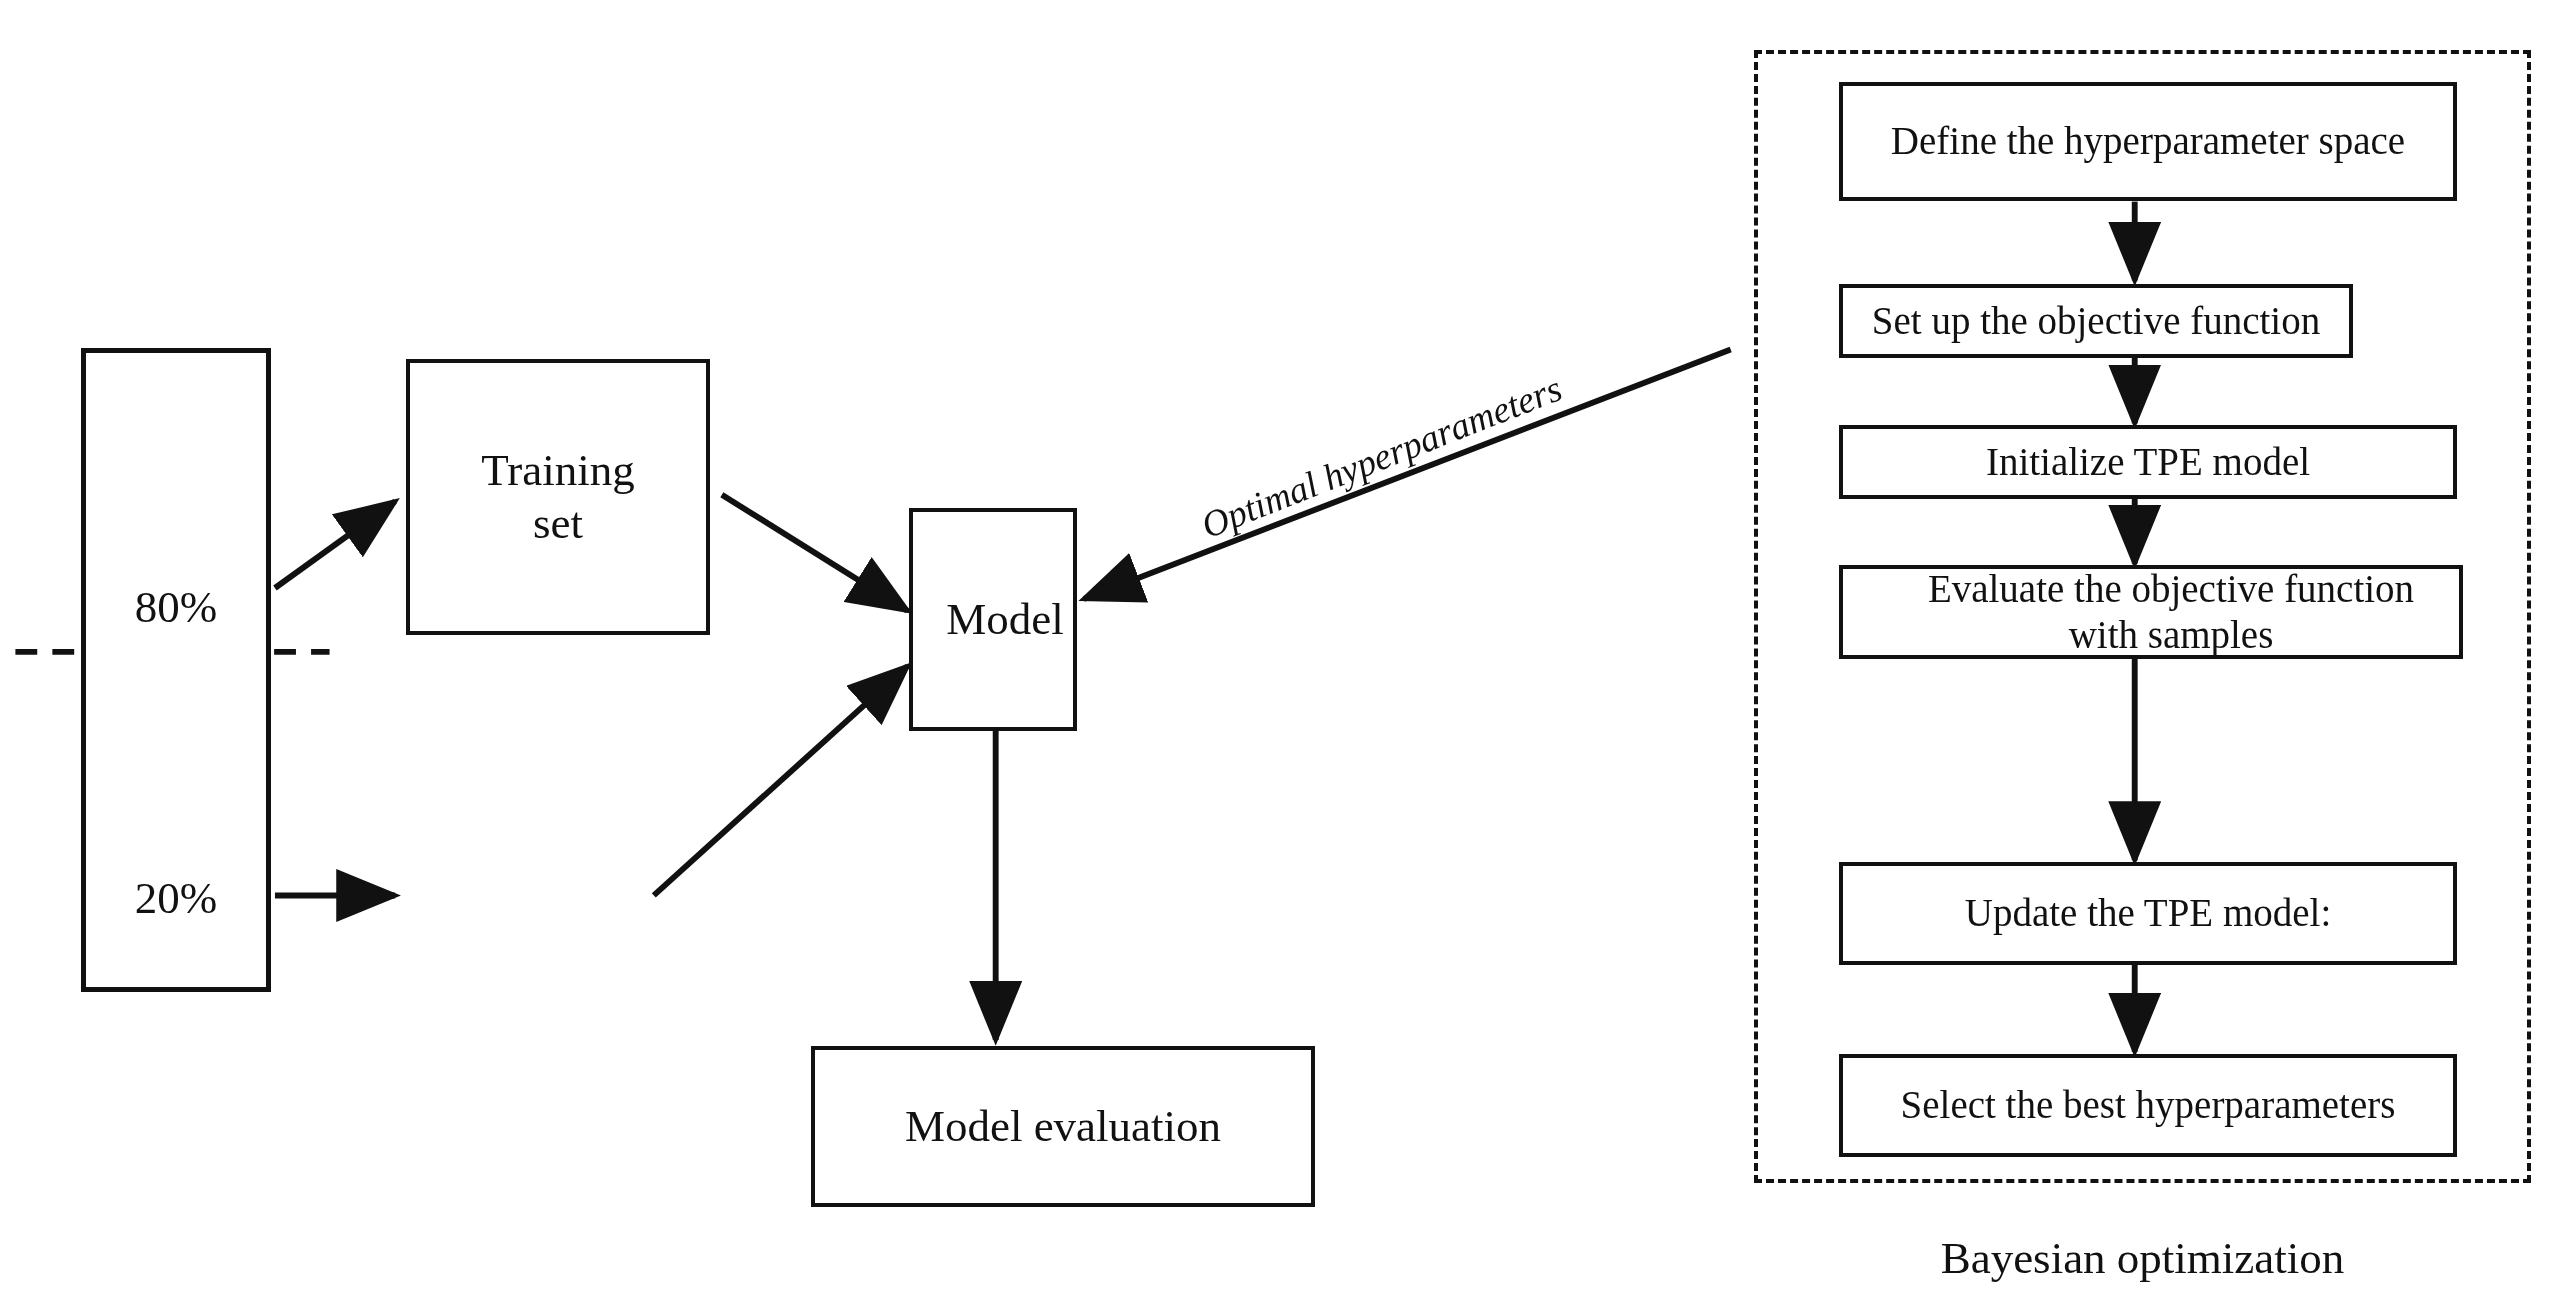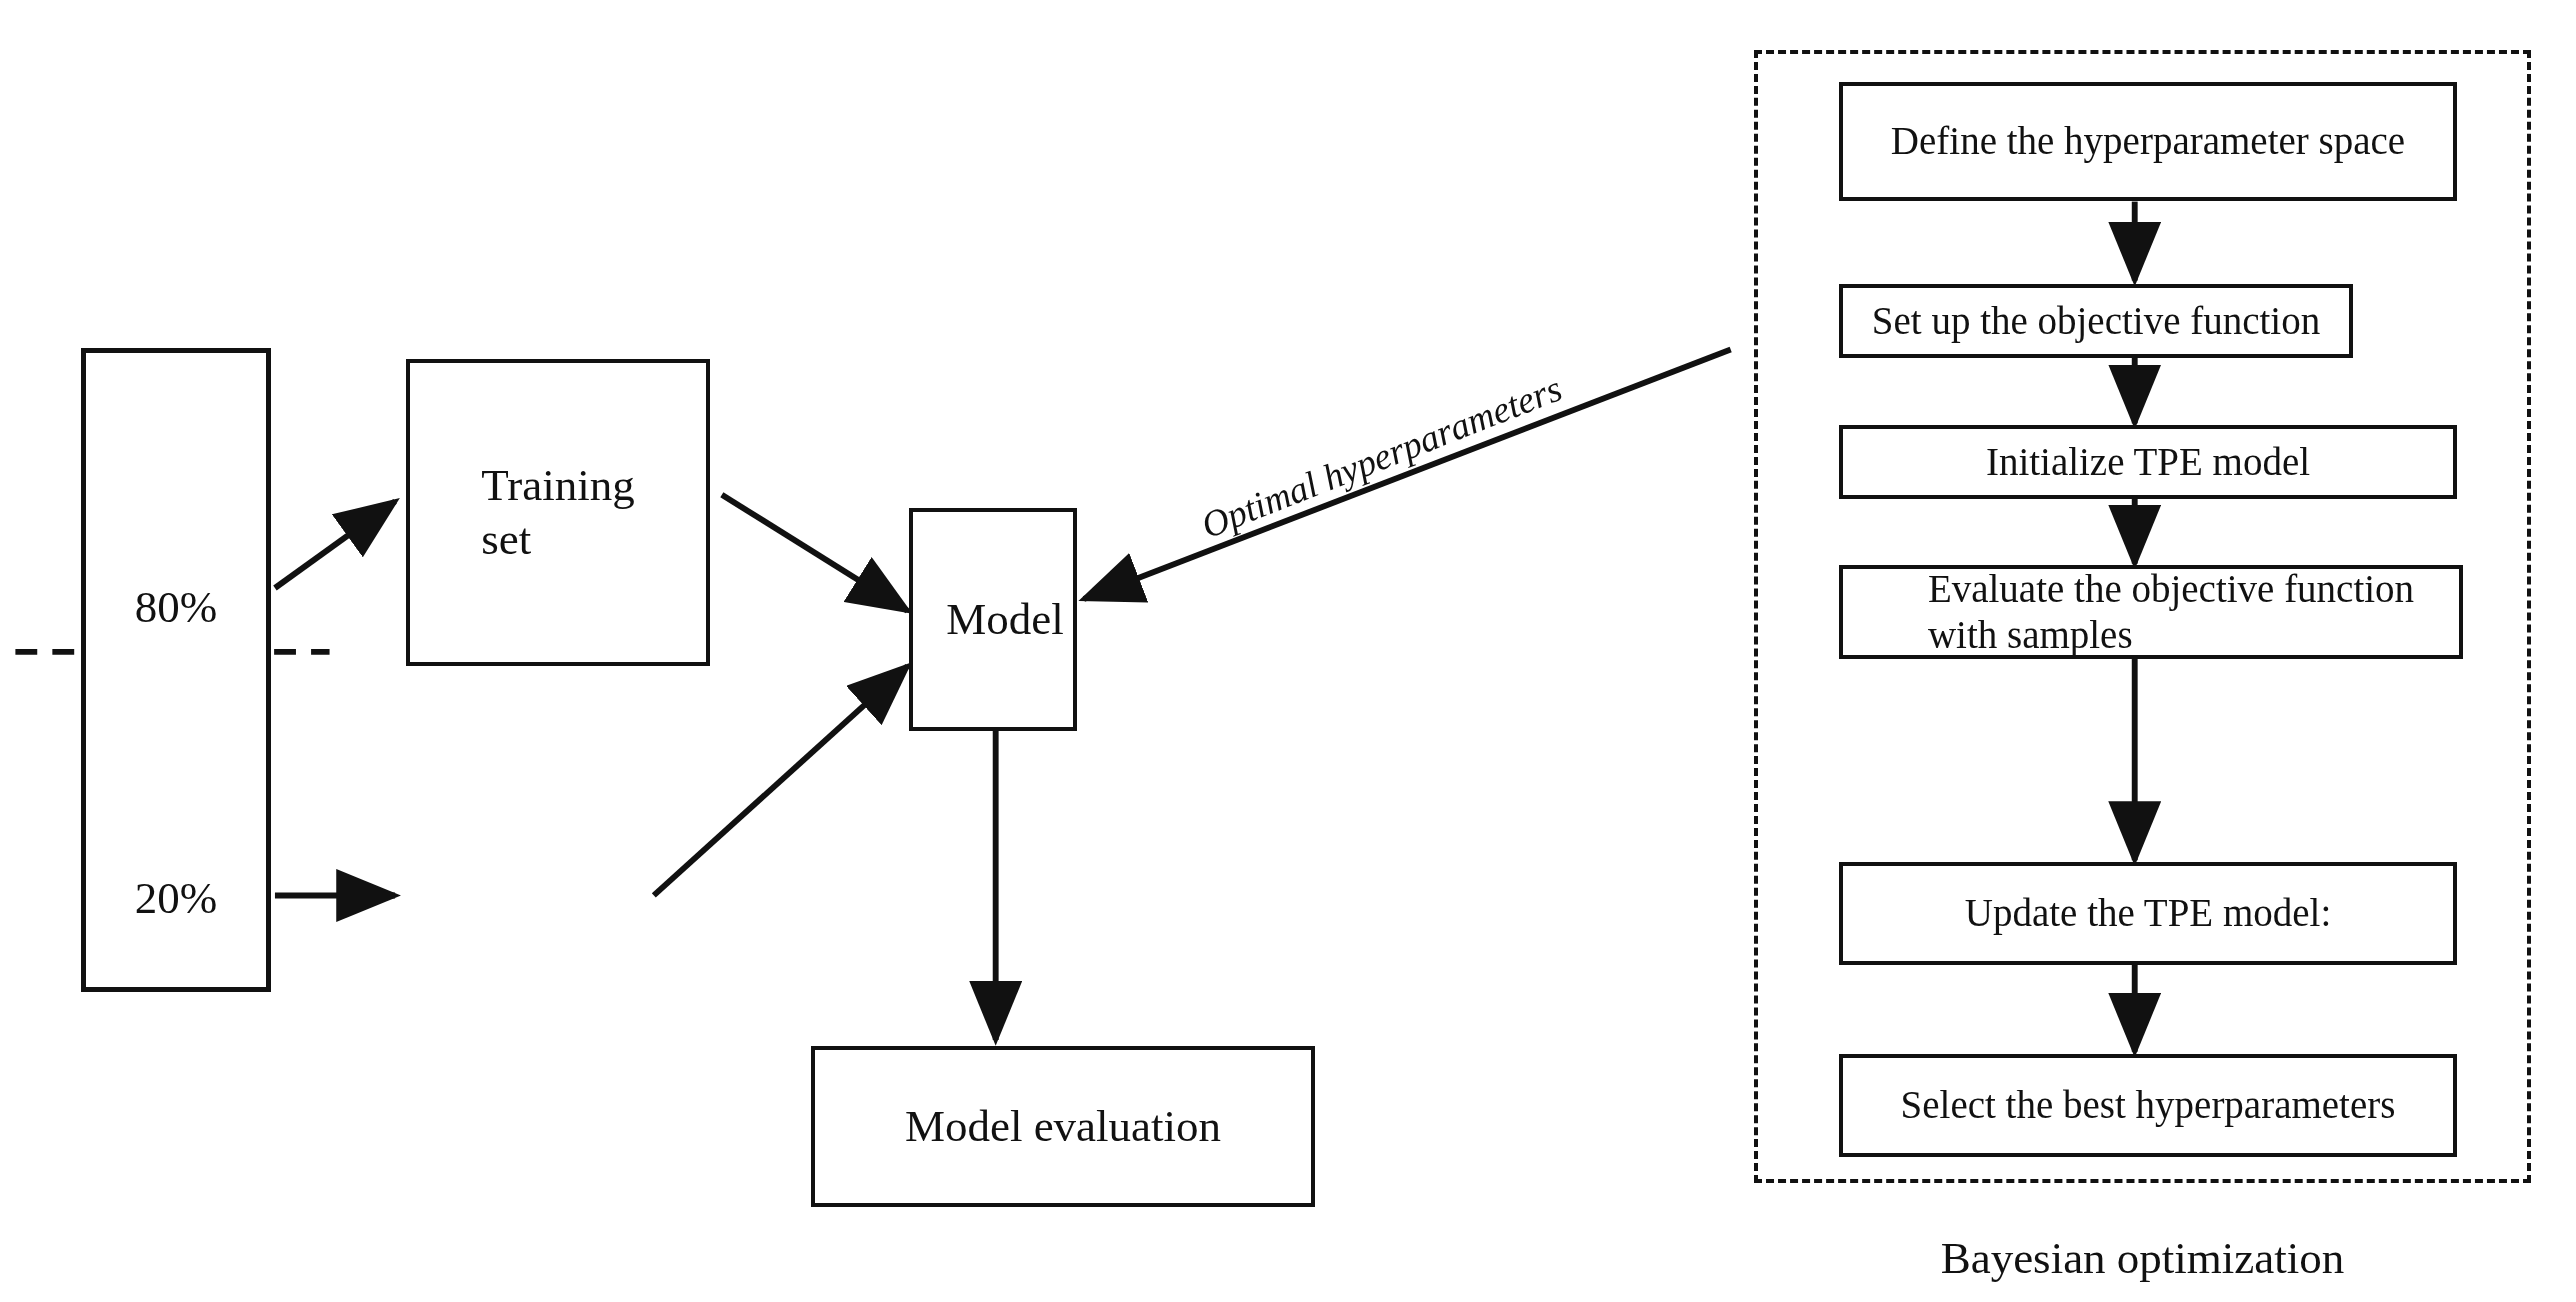--- a/index.html
+++ b/index.html
@@ -25,20 +25,21 @@
     pointer-events: none;
   }
   .node {
     position: absolute;
     box-sizing: border-box;
     border: 4.2px solid #111111;
     background: #ffffff;
     display: flex;
     align-items: center;
     justify-content: center;
+    text-align: center;
     line-height: 1.18;
   }
   .node-label {
     display: block;
     padding: 0 8.4px;
     white-space: pre-line;
   }
   .split-bar {
     position: absolute;
     box-sizing: border-box;
@@ -102,21 +103,21 @@
     <line x1="2541" y1="782" x2="2541" y2="1024" stroke="#111111" stroke-width="7" marker-end="url(#arrowhead)"></line>
     <line x1="2541" y1="1146" x2="2541" y2="1252" stroke="#111111" stroke-width="7" marker-end="url(#arrowhead)"></line>
   </svg>
 
   <div class="split-bar" style="left:81px; top:348px; width:190px; height:644px;"></div>
 
   <div class="pct" style="left:81px; top:581px; width:190px;">80%</div>
 
   <div class="pct" style="left:81px; top:872px; width:190px;">20%</div>
 
-  <div class="node" style="left:406px; top:359px; width:304px; height:307px; font-size:45px;">
+  <div class="node" style="left:406px; top:359px; width:304px; height:276px; font-size:45px;">
     <span class="node-label">Training
 set</span>
   </div>
 
 
   <div class="node" style="left:909px; top:508px; width:168px; height:223px; font-size:45px;padding-left:24px;">
     <span class="node-label">Model</span>
   </div>
 
   <div class="node" style="left:811px; top:1046px; width:504px; height:161px; font-size:45px;">

